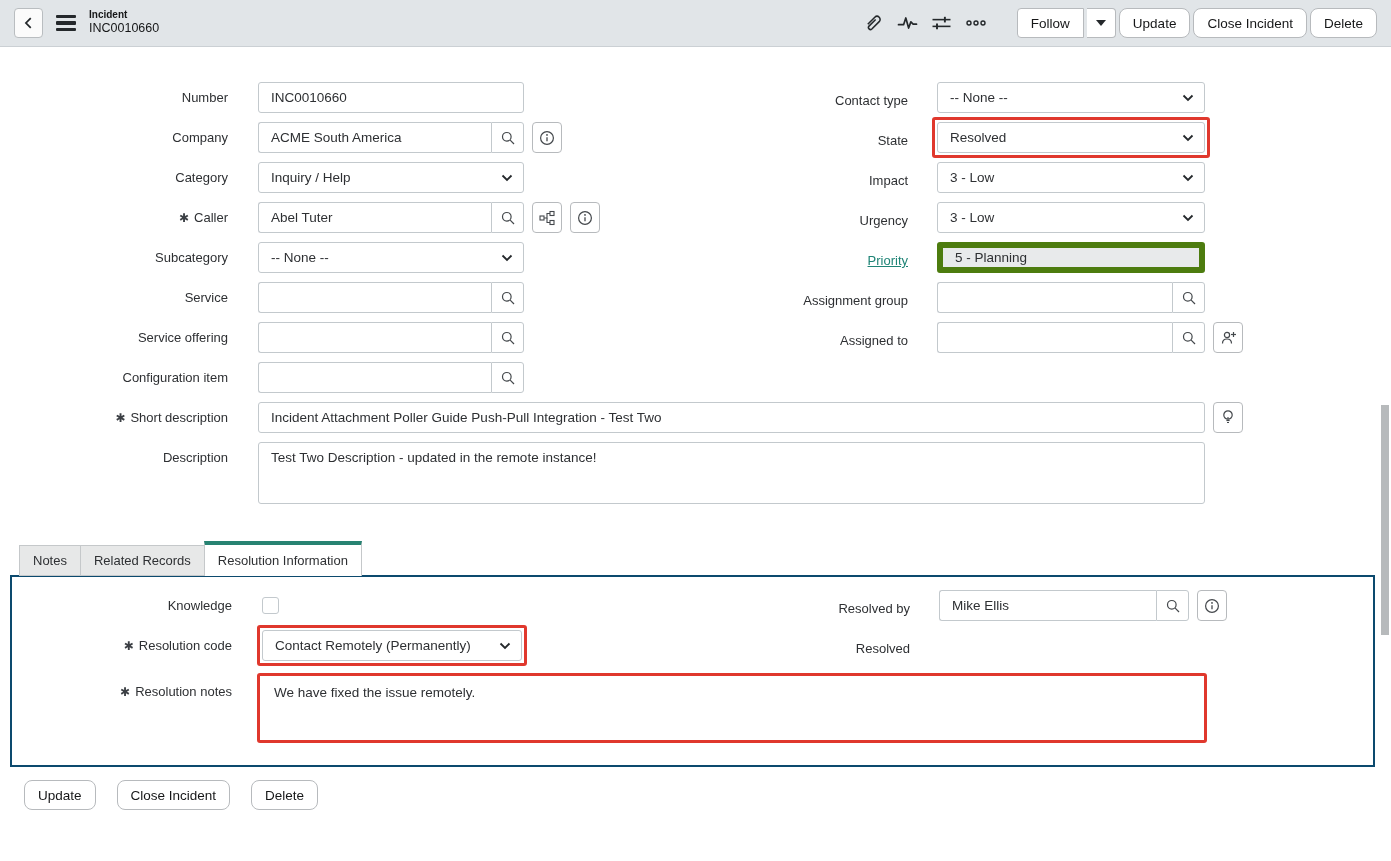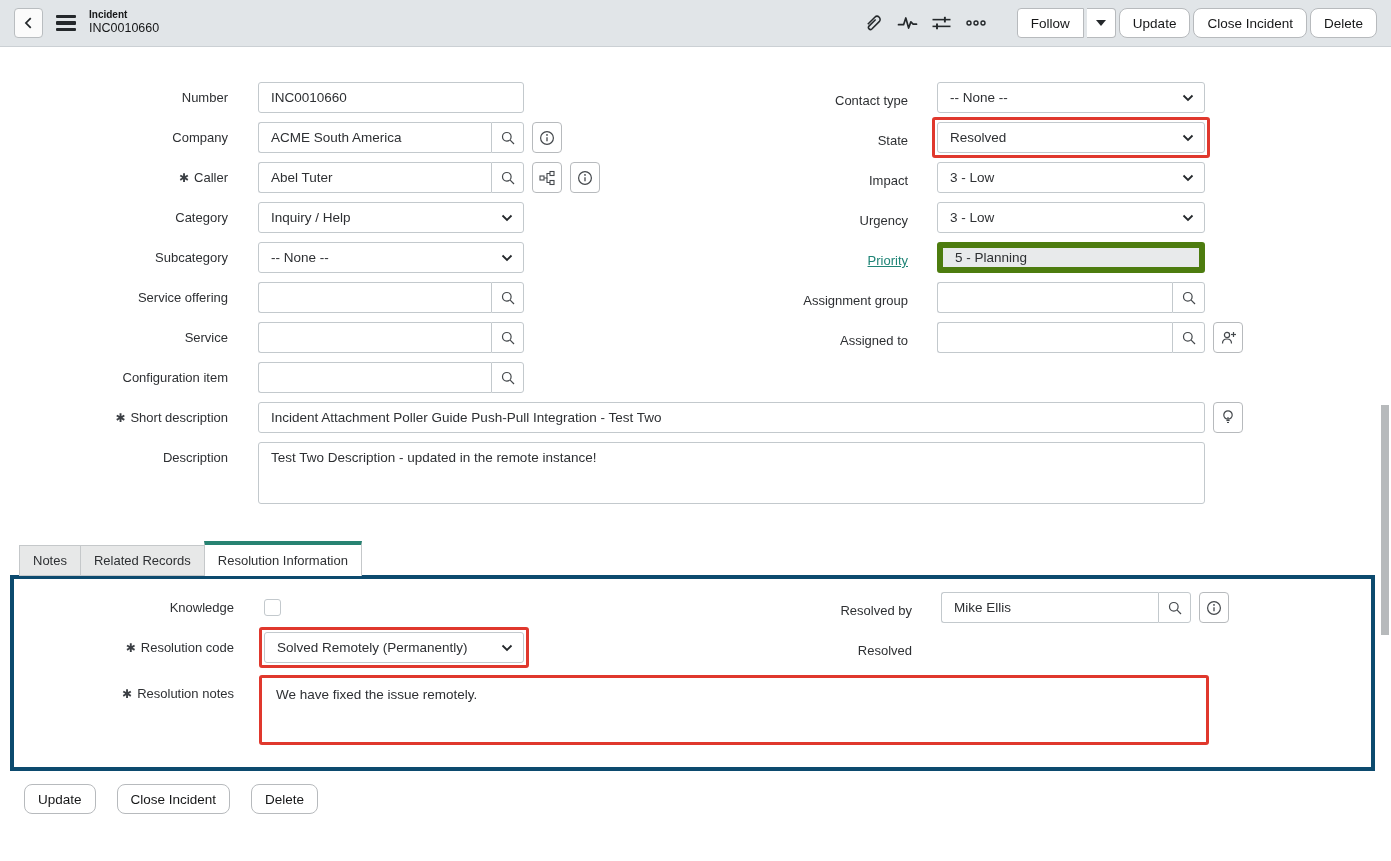--- a/index.html
+++ b/index.html
@@ -61,21 +61,21 @@
   .related .line { position:absolute; left:14px; right:16px; top:15px; height:1px; background:#d9dcde; }
   .related .rbtn { position:absolute; left:613px; top:0; height:31px; background:#fff;
     border:1px solid #b7babd; border-radius:4px; padding:0 14px; display:flex; align-items:center;
     gap:10px; font-size:13.5px; cursor:pointer; }
 
   
   .tabs { margin:37px 17px 0 19px; display:flex; align-items:flex-end; position:relative; z-index:2; }
   .tab { height:31px; background:#e7e8e8; border:1px solid #c5c8ca; margin-right:-1px;
     display:flex; align-items:center; padding:0 13px; font-size:13px; cursor:pointer; }
   .tab.active { height:35px; background:#fff; border-top:4px solid #278372; border-bottom:none; }
-  .panel { margin-left:10px; width:1365px; border:4px solid #0c4a6e; margin-top:-1px;
+  .panel { margin-left:10px; width:1365px; border:2px solid #0c4a6e; margin-top:-1px;
     padding-top:13px; padding-bottom:13px; position:relative; background:#fff; }
   .panel .lbl { width:220px; }
   .panel .col-right { left:763px; }
   .chk { width:17px; height:17px; border:1px solid #c3c9cd; border-radius:3px; background:#fff; cursor:pointer; }
 
   
   .footer { margin:13px 0 0 24px; display:flex; gap:21px; }
 
   
   .sbar { position:absolute; right:2px; top:405px; width:8px; height:230px;
@@ -179,20 +179,31 @@
           <span>
               <svg width="16" height="16" viewBox="0 0 16 16">
                 <circle cx="8" cy="8" r="6.4" fill="none" stroke="#44484c" stroke-width="1.2"></circle>
                 <line x1="8" y1="7.3" x2="8" y2="11.2" stroke="#44484c" stroke-width="1.3"></line>
                 <circle cx="8" cy="4.9" r="0.9" fill="#44484c"></circle>
               </svg>
             </span>
         </div>
       </div>
       <div class="row">
+        <div class="lbl">Category</div>
+        <div class="sel w-std">
+          <span class="val">Inquiry / Help</span>
+          <span>
+              <svg width="12" height="8" viewBox="0 0 12 8">
+                <polyline points="1.5,1.5 6,6 10.5,1.5" fill="none" stroke="#24282b" stroke-width="1.8"></polyline>
+              </svg>
+            </span>
+        </div>
+      </div>
+      <div class="row">
         <div class="lbl"><span class="req">✱</span><span>Caller</span></div>
         <div class="lookup w-std">
           <input class="inp" value="Abel Tuter" style="">
           <div class="lbtn">
             <span>
                 <svg width="16" height="16" viewBox="0 0 16 16">
                   <circle cx="6.8" cy="6.8" r="4.3" fill="none" stroke="#44484c" stroke-width="1.2"></circle>
                   <line x1="10.2" y1="10.2" x2="14" y2="14" stroke="#44484c" stroke-width="1.2"></line>
                 </svg>
               </span>
@@ -213,57 +224,46 @@
           <span>
               <svg width="16" height="16" viewBox="0 0 16 16">
                 <circle cx="8" cy="8" r="6.4" fill="none" stroke="#44484c" stroke-width="1.2"></circle>
                 <line x1="8" y1="7.3" x2="8" y2="11.2" stroke="#44484c" stroke-width="1.3"></line>
                 <circle cx="8" cy="4.9" r="0.9" fill="#44484c"></circle>
               </svg>
             </span>
         </div>
       </div>
       <div class="row">
-        <div class="lbl">Category</div>
-        <div class="sel w-std">
-          <span class="val">Inquiry / Help</span>
-          <span>
-              <svg width="12" height="8" viewBox="0 0 12 8">
-                <polyline points="1.5,1.5 6,6 10.5,1.5" fill="none" stroke="#24282b" stroke-width="1.8"></polyline>
-              </svg>
-            </span>
-        </div>
-      </div>
-      <div class="row">
         <div class="lbl">Subcategory</div>
         <div class="sel w-std">
           <span class="val">-- None --</span>
           <span>
               <svg width="12" height="8" viewBox="0 0 12 8">
                 <polyline points="1.5,1.5 6,6 10.5,1.5" fill="none" stroke="#24282b" stroke-width="1.8"></polyline>
               </svg>
             </span>
         </div>
       </div>
       <div class="row">
-        <div class="lbl">Service offering</div>
+        <div class="lbl">Service</div>
         <div class="lookup w-std">
           <input class="inp" value="" style="">
           <div class="lbtn">
             <span>
                 <svg width="16" height="16" viewBox="0 0 16 16">
                   <circle cx="6.8" cy="6.8" r="4.3" fill="none" stroke="#44484c" stroke-width="1.2"></circle>
                   <line x1="10.2" y1="10.2" x2="14" y2="14" stroke="#44484c" stroke-width="1.2"></line>
                 </svg>
               </span>
           </div>
         </div>
       </div>
       <div class="row">
-        <div class="lbl">Service</div>
+        <div class="lbl">Service offering</div>
         <div class="lookup w-std">
           <input class="inp" value="" style="">
           <div class="lbtn">
             <span>
                 <svg width="16" height="16" viewBox="0 0 16 16">
                   <circle cx="6.8" cy="6.8" r="4.3" fill="none" stroke="#44484c" stroke-width="1.2"></circle>
                   <line x1="10.2" y1="10.2" x2="14" y2="14" stroke="#44484c" stroke-width="1.2"></line>
                 </svg>
               </span>
           </div>
@@ -407,21 +407,21 @@
     <div class="two-col">
       <div>
         <div class="row">
           <div class="lbl">Knowledge</div>
           <div class="chk"></div>
         </div>
         <div class="row">
           <div class="lbl"><span class="req">✱</span><span>Resolution code</span></div>
           <div class="annotate">
             <div class="sel" style="width:260px;">
-              <span class="val">Solved Remotely (Permanently)</span>
+              <span class="val">Contact Remotely (Permanently)</span>
               <span>
                   <svg width="12" height="8" viewBox="0 0 12 8">
                     <polyline points="1.5,1.5 6,6 10.5,1.5" fill="none" stroke="#24282b" stroke-width="1.8"></polyline>
                   </svg>
                 </span>
             </div>
           </div>
         </div>
         <div class="row-tall" style="margin-top:15px;">
           <div class="lbl" style="padding-top:8px;"><span class="req">✱</span><span>Resolution notes</span></div>

